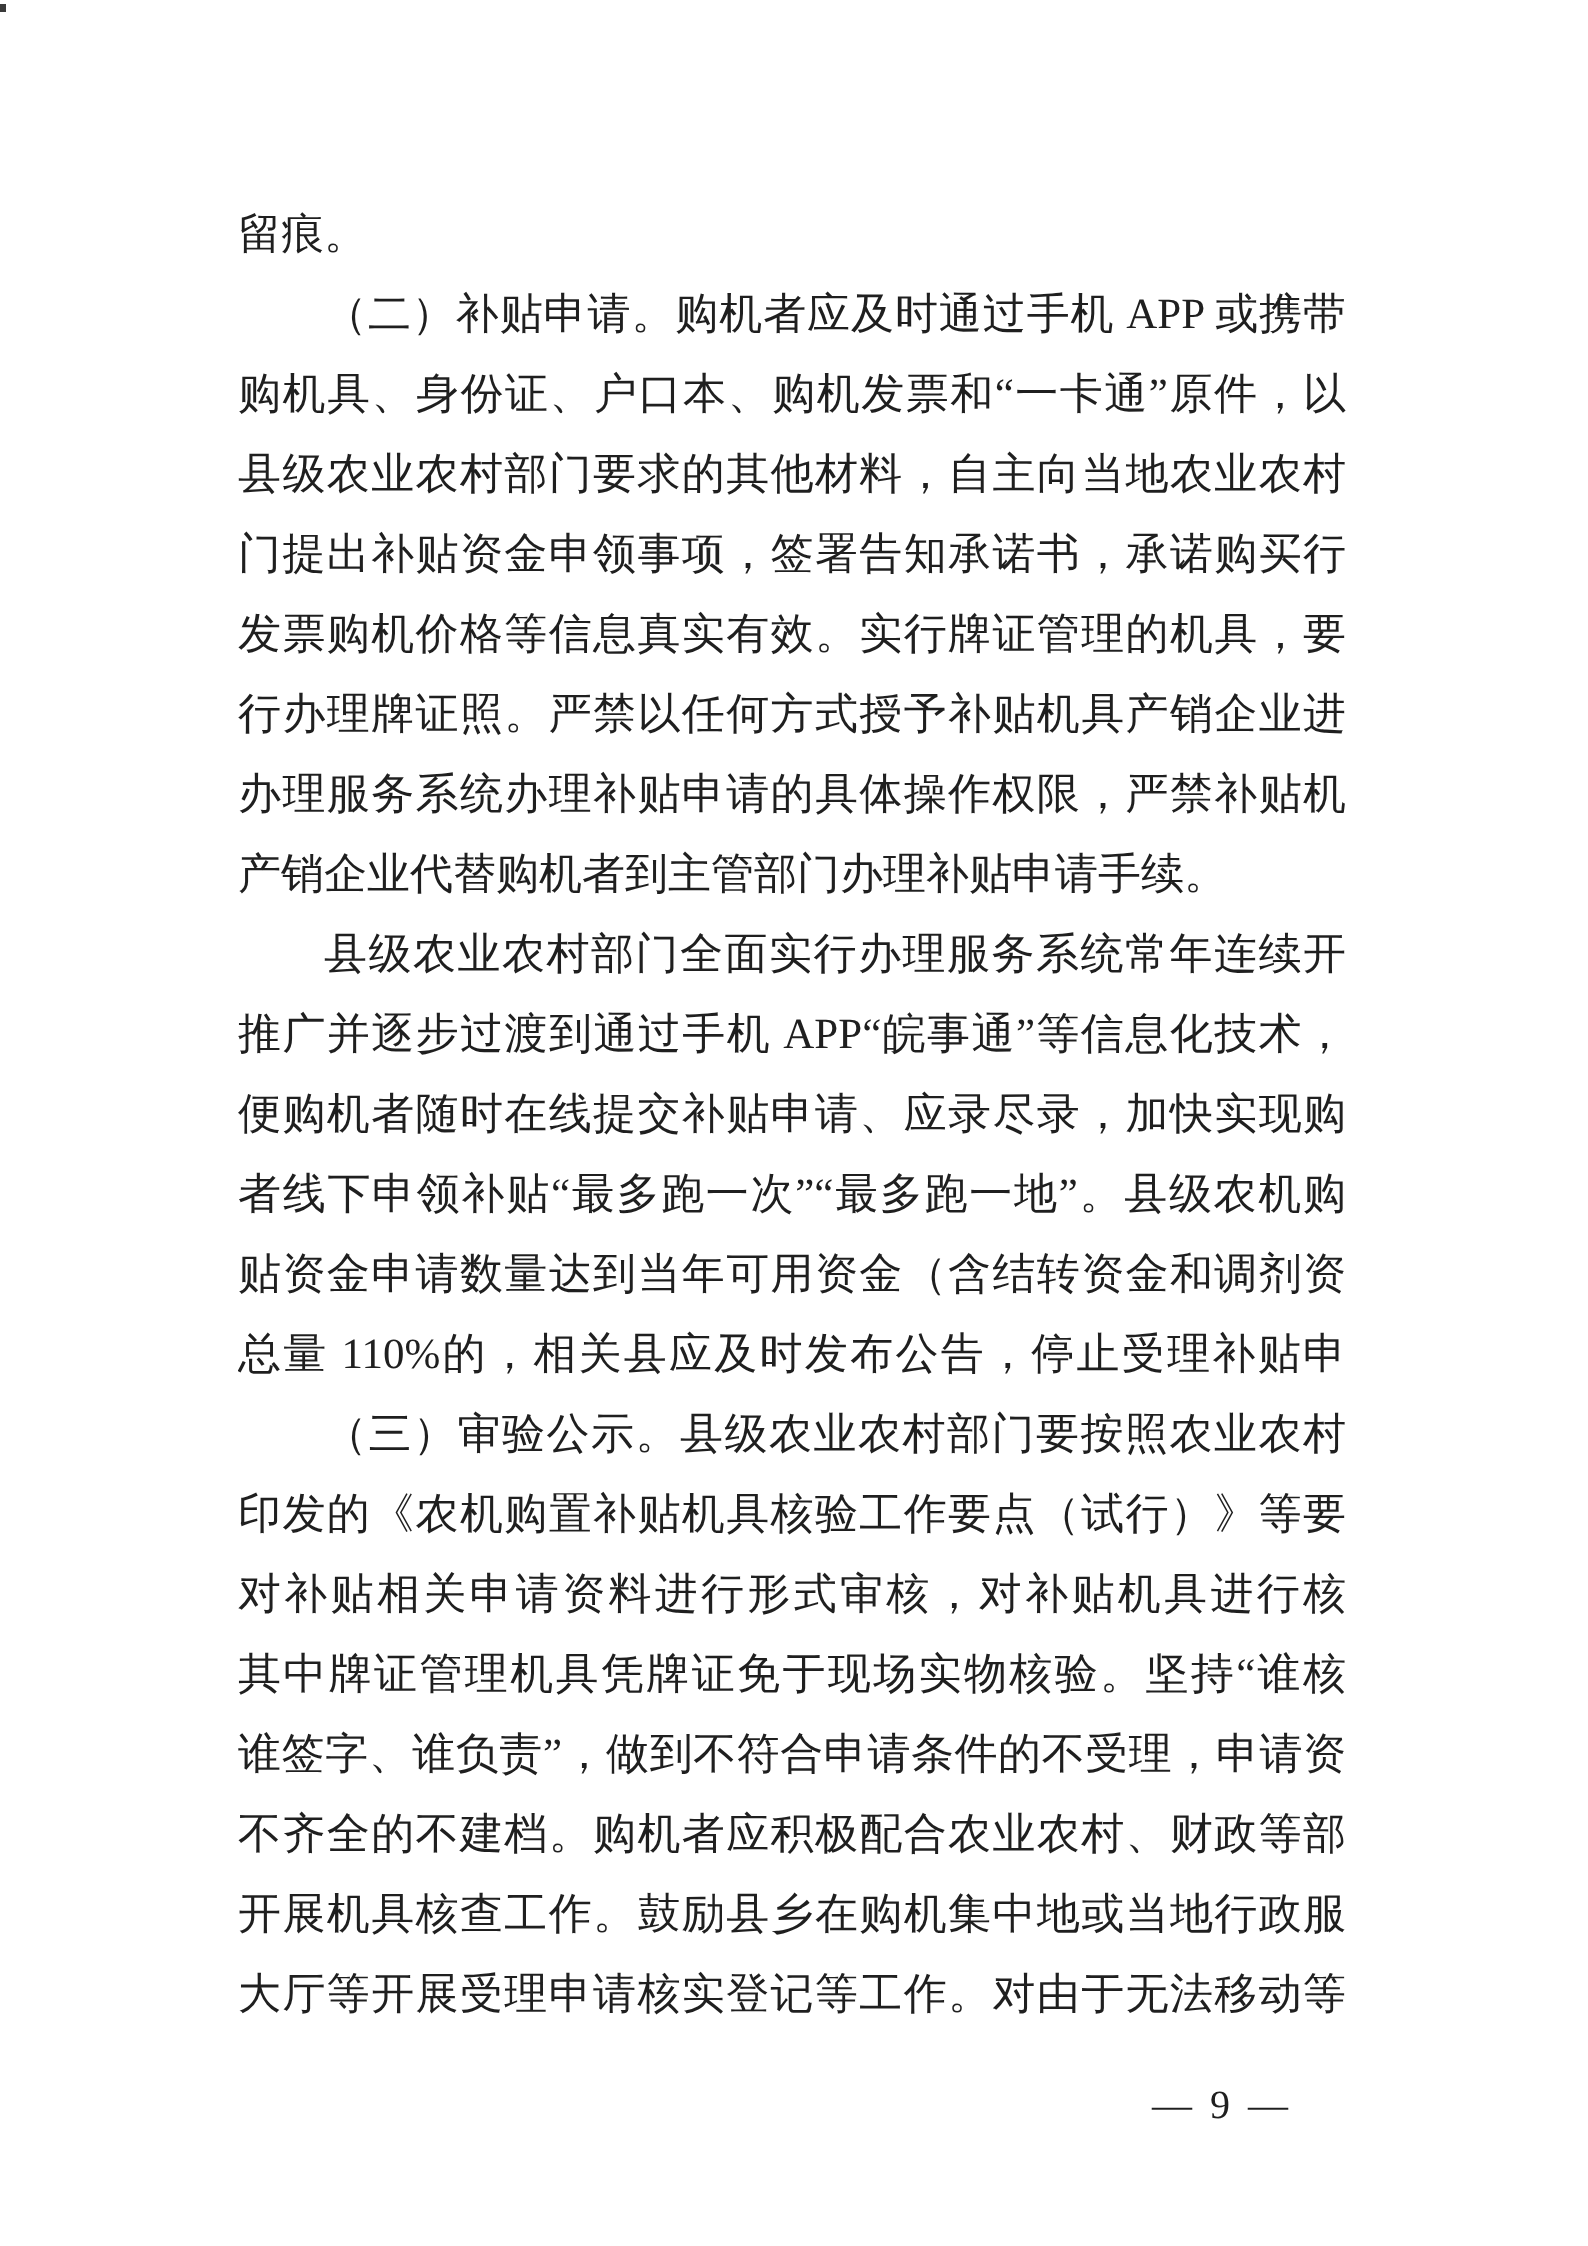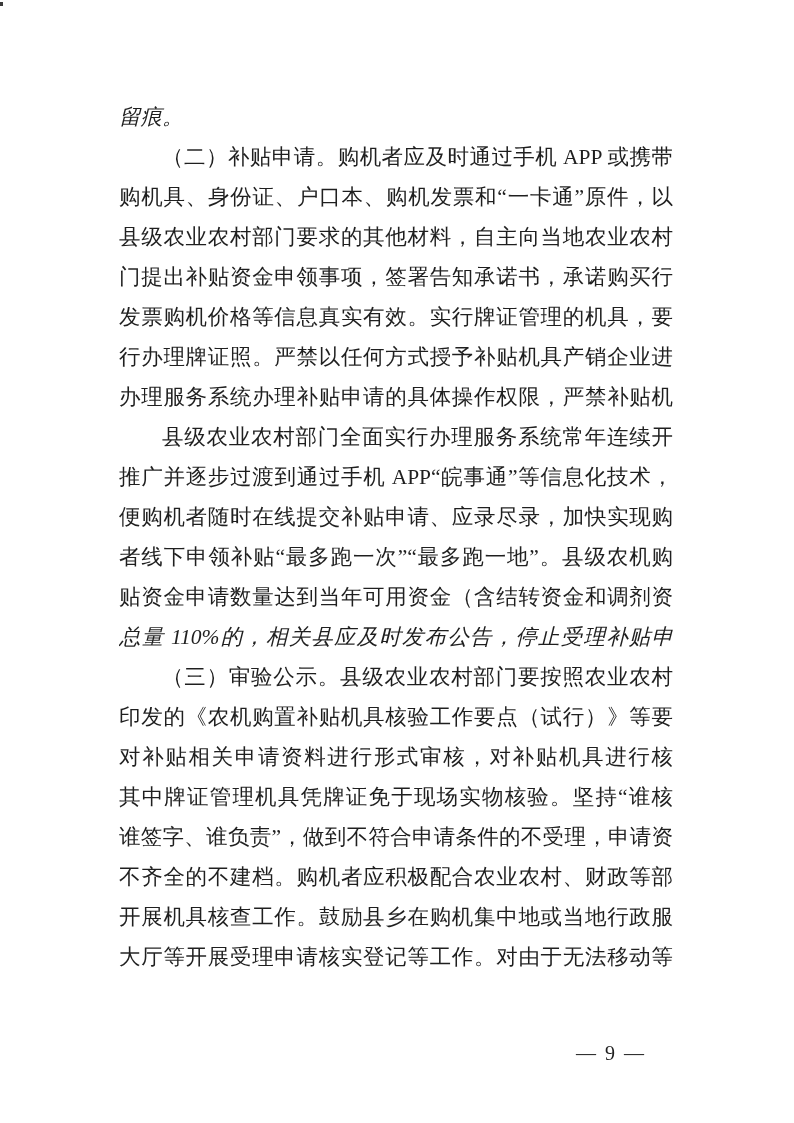--- a/index.html
+++ b/index.html
@@ -35,21 +35,20 @@
     margin: 0;
     padding: 0;
     height: 40px;
     line-height: 40px;
     text-align: justify;
     text-align-last: justify;
     overflow: hidden;
   }
   .line.final {
     text-align-last: left;
-    font-style: italic;
   }
   .line.indent {
     text-indent: 43px;
   }
   .page-number {
     position: absolute;
     left: 576px;
     top: 1042px;
     width: 90px;
     color: #1f1f1f;
@@ -66,20 +65,21 @@
   <div class="scan-dot"></div>
   <div class="text-block">
       <p class="line final">留痕。</p>
       <p class="line indent">（二）补贴申请。购机者应及时通过手机 APP 或携带所</p>
       <p class="line">购机具、身份证、户口本、购机发票和“一卡通”原件，以及</p>
       <p class="line">县级农业农村部门要求的其他材料，自主向当地农业农村部</p>
       <p class="line">门提出补贴资金申领事项，签署告知承诺书，承诺购买行为、</p>
       <p class="line">发票购机价格等信息真实有效。实行牌证管理的机具，要先</p>
       <p class="line">行办理牌证照。严禁以任何方式授予补贴机具产销企业进入</p>
       <p class="line">办理服务系统办理补贴申请的具体操作权限，严禁补贴机具</p>
+      <p class="line final">产销企业代替购机者到主管部门办理补贴申请手续。</p>
       <p class="line indent">县级农业农村部门全面实行办理服务系统常年连续开放，</p>
       <p class="line">推广并逐步过渡到通过手机 APP“皖事通”等信息化技术，方</p>
       <p class="line">便购机者随时在线提交补贴申请、应录尽录，加快实现购机</p>
       <p class="line">者线下申领补贴“最多跑一次”“最多跑一地”。县级农机购置补</p>
       <p class="line">贴资金申请数量达到当年可用资金（含结转资金和调剂资金）</p>
       <p class="line final">总量 110%的，相关县应及时发布公告，停止受理补贴申请。</p>
       <p class="line indent">（三）审验公示。县级农业农村部门要按照农业农村部</p>
       <p class="line">印发的《农机购置补贴机具核验工作要点（试行）》等要求，</p>
       <p class="line">对补贴相关申请资料进行形式审核，对补贴机具进行核验，</p>
       <p class="line">其中牌证管理机具凭牌证免于现场实物核验。坚持“谁核查、</p>

